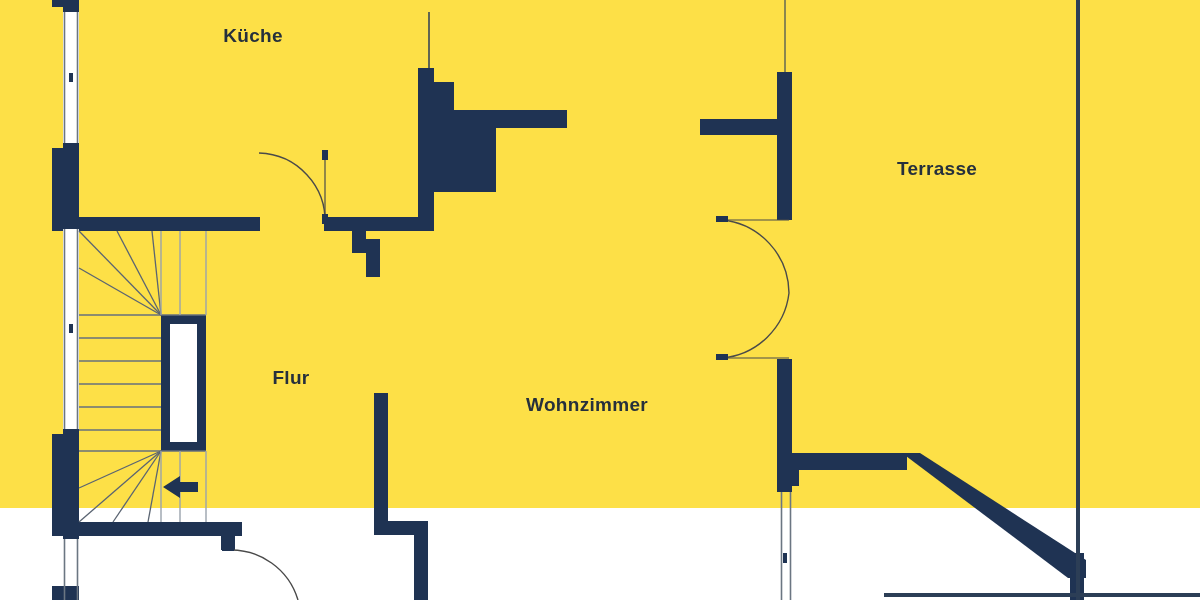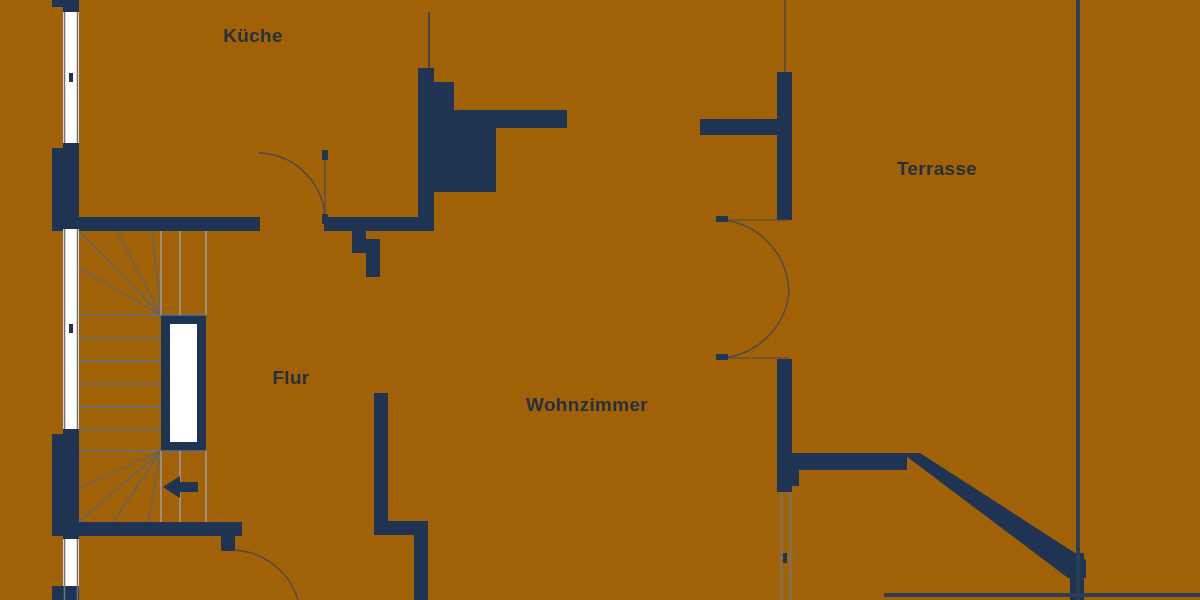--- a/index.html
+++ b/index.html
@@ -9,22 +9,22 @@
   }
   body {
     width: 1200px;
     height: 600px;
     overflow: hidden;
     font-family: "Liberation Sans", sans-serif;
   }
   #floorplan-root {
     position: relative;
     width: 1200px;
-    height: 600px;
-    background: #a16207;
+    height: 508px;
+    background: #fde047;
   }
   svg.plan {
     display: block;
     width: 1200px;
     height: 600px;
   }
   .room-label {
     font-family: "Liberation Sans", sans-serif;
     font-size: 19px;
     font-weight: 700;

